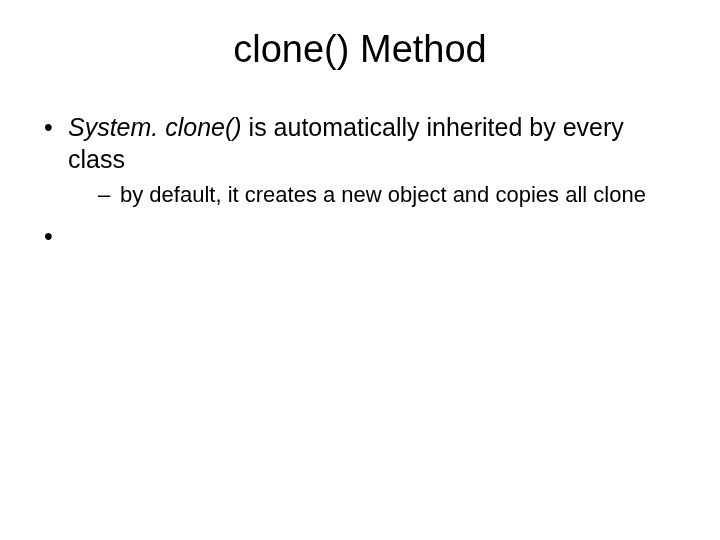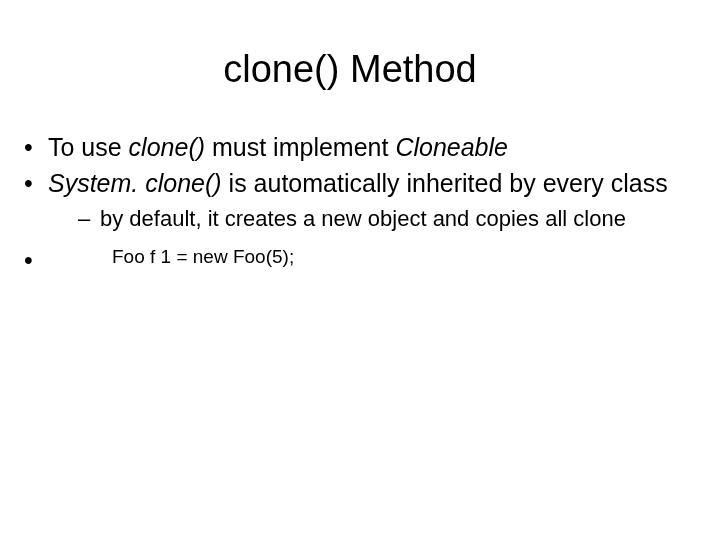--- a/index.html
+++ b/index.html
@@ -8,23 +8,22 @@
     width: 720px;
     height: 540px;
     background: #fff;
     font-family: Arial, Helvetica, sans-serif;
     color: #000;
   }
   .slide {
     box-sizing: border-box;
     width: 720px;
     height: 415px;
-    padding: 20px 40px 20px 20px;
+    padding: 20px 40px 20px 40px;
     position: relative;
-    margin-top: 20px;
   }
   .title {
     text-align: center;
     font-size: 38px;
     font-weight: 400;
     margin-top: 8px;
     margin-bottom: 40px;
   }
   ul.level1 {
     list-style: none;
@@ -75,34 +74,30 @@
 </style>
 </head>
 <body>
 
 <div class="slide">
 
   <div class="title">clone() Method</div>
 
   <ul class="level1">
 
-    <li>
-      <span>To use </span><span class="ital">clone()</span><span> must implement </span><span class="ital">Cloneable</span>
-    </li>
 
     <li>
       <span class="ital">System. clone()</span><span> is automatically inherited by every class</span>
       <ul class="level2">
         <li>
           <span>by default, it creates a new object and copies all clone</span>
         </li>
       </ul>
     </li>
 
     <li>
       <div class="code-block">
-        <div class="code-line">Foo f 1 = new Foo(5);</div>
       </div>
     </li>
 
   </ul>
 
 </div>
 
 </body></html>

